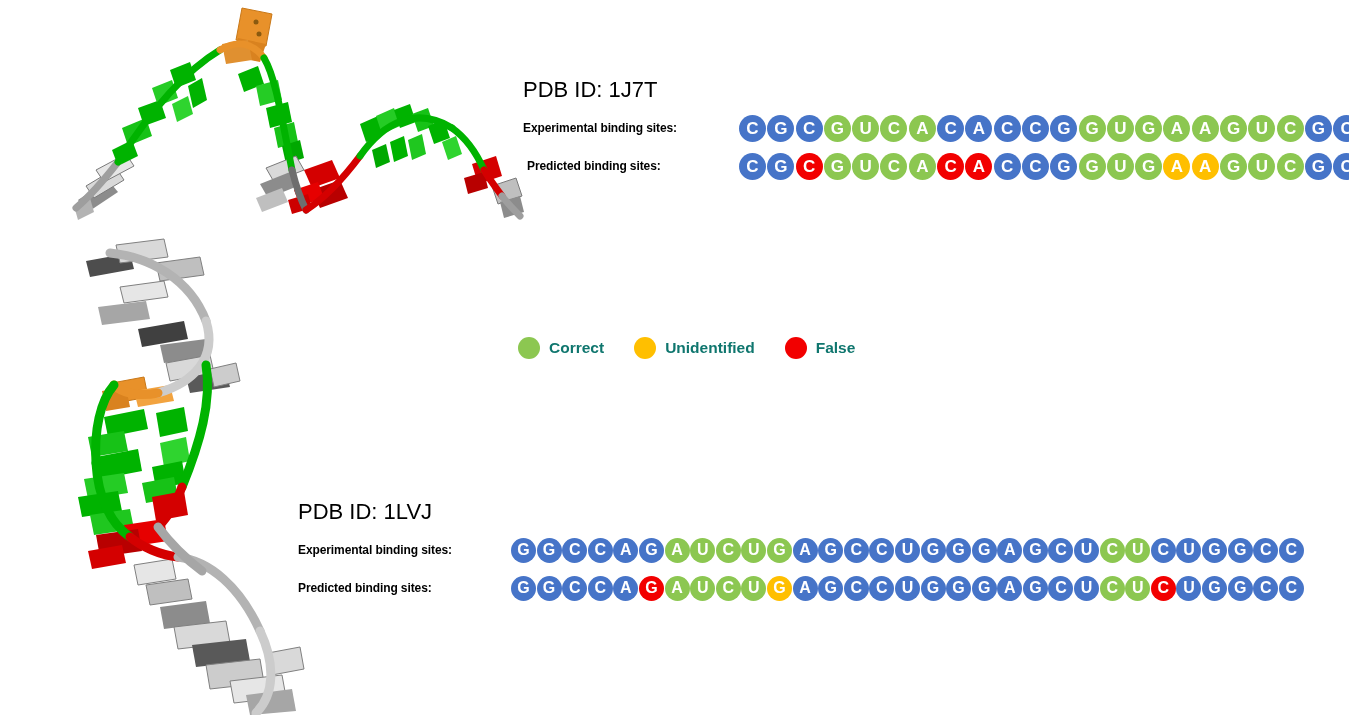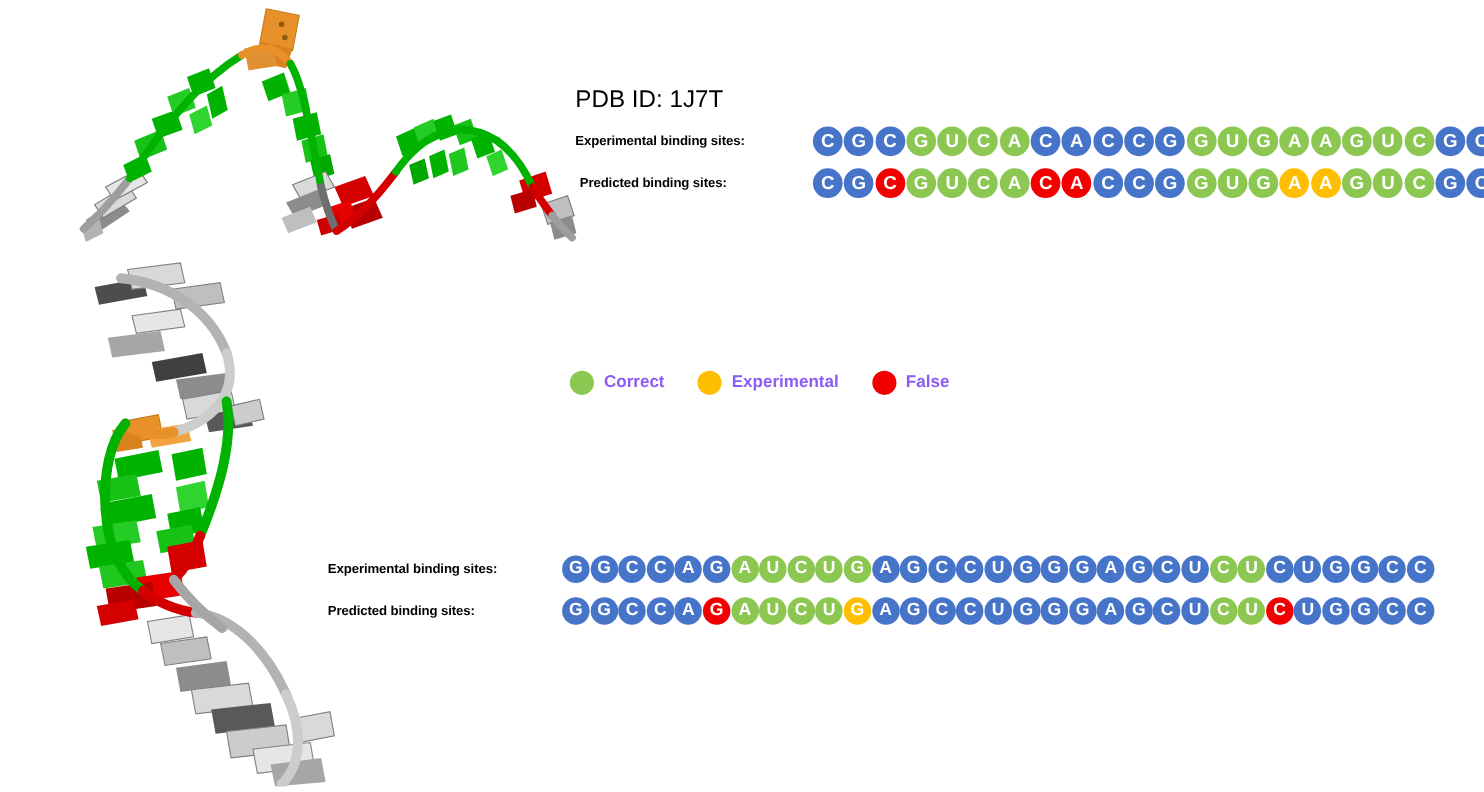--- a/index.html
+++ b/index.html
@@ -123,21 +123,21 @@
   .legend-dot {
     width: 22px;
     height: 22px;
     border-radius: 50%;
     margin-right: 9px;
     flex: 0 0 auto;
   }
   .legend-text {
     font-size: 15.5px;
     font-weight: bold;
-    color: #8b5cf6;
+    color: #0f766e;
     white-space: nowrap;
   }
 </style>
 </head>
 <body>
 
 <div class="structure" id="structure-1j7t">
   <svg viewBox="0 0 480 250" xmlns="http://www.w3.org/2000/svg">
     <g>
 
@@ -327,29 +327,30 @@
   </div>
 </div>
 
 <div id="legend">
     <div class="legend-item">
       <span class="legend-dot" style="background: rgb(140, 199, 81);"></span>
       <span class="legend-text">Correct</span>
     </div>
     <div class="legend-item">
       <span class="legend-dot" style="background: rgb(255, 191, 0);"></span>
-      <span class="legend-text">Experimental</span>
+      <span class="legend-text">Unidentified</span>
     </div>
     <div class="legend-item">
       <span class="legend-dot" style="background: rgb(242, 0, 0);"></span>
       <span class="legend-text">False</span>
     </div>
   </div>
 
 <div class="panel" id="panel-1lvj">
+  <div class="pdb-title">PDB ID: 1LVJ</div>
 
   <div class="seq-row">
     <span class="seq-label label-experimental">Experimental binding sites:</span>
     <span class="seq-track seq-1lvj">
         <span class="nt nt-blue">G</span>
         <span class="nt nt-blue">G</span>
         <span class="nt nt-blue">C</span>
         <span class="nt nt-blue">C</span>
         <span class="nt nt-blue">A</span>
         <span class="nt nt-blue">G</span>

